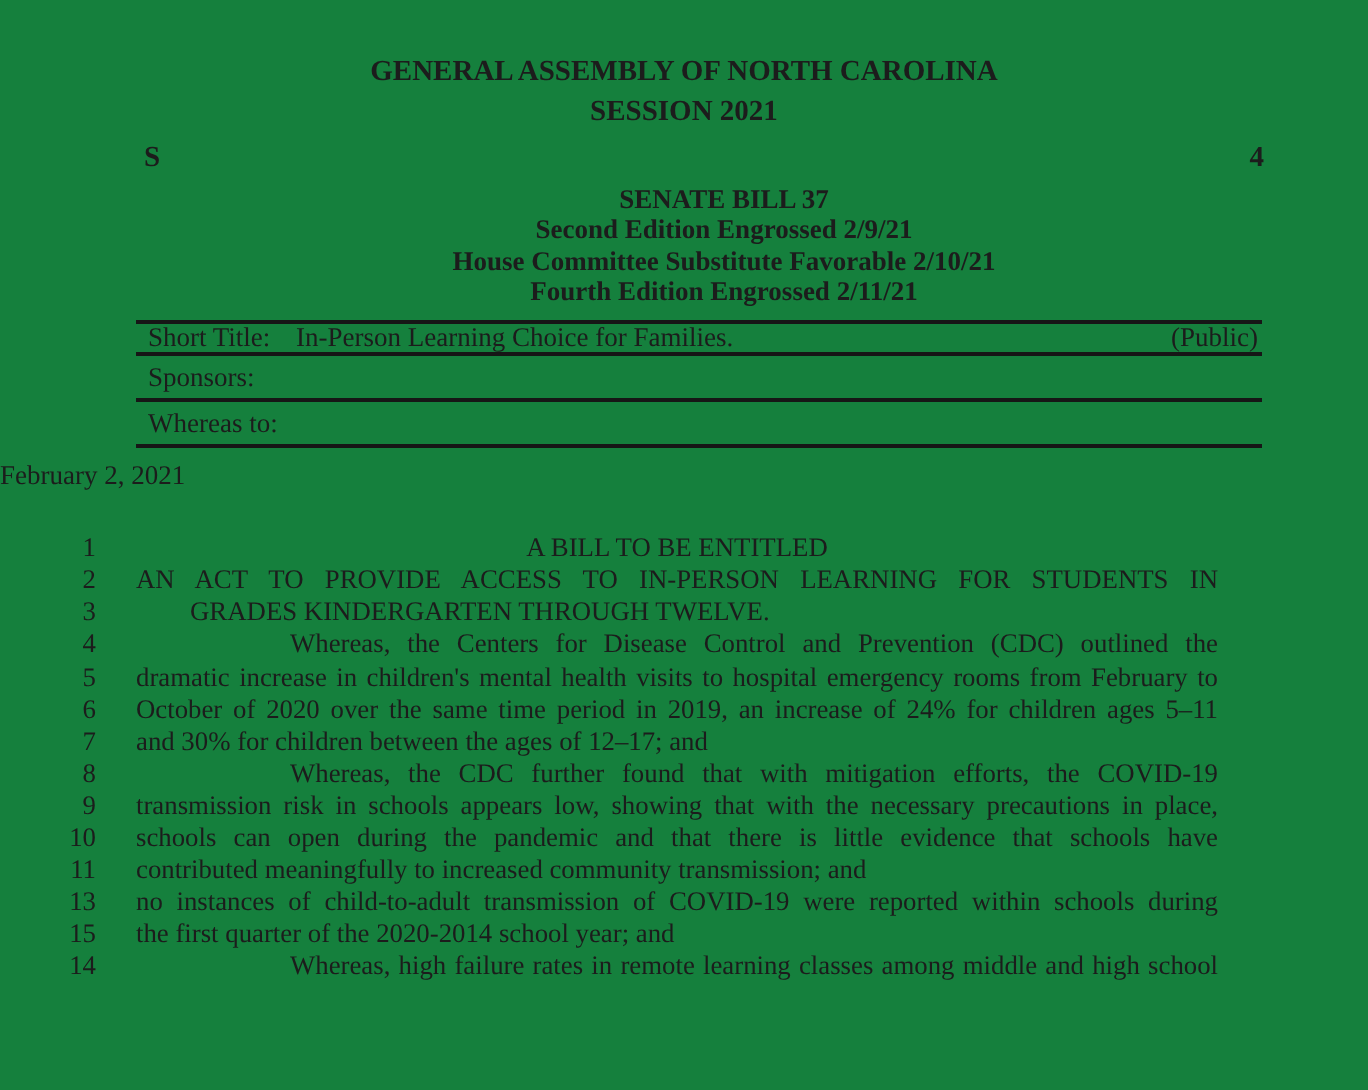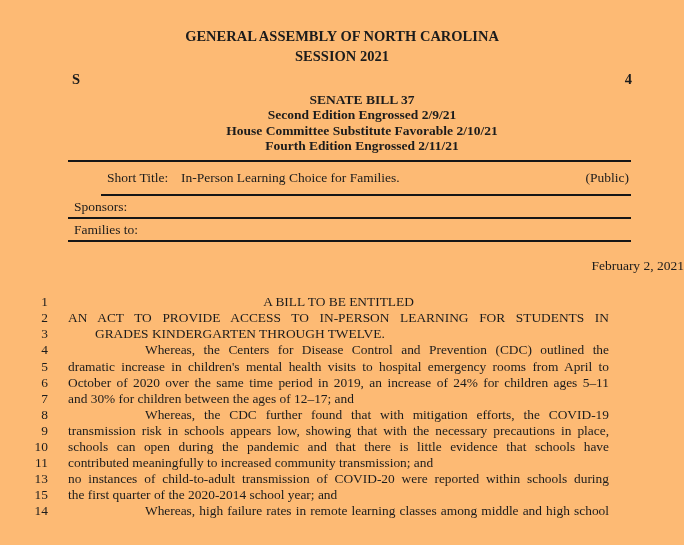--- a/index.html
+++ b/index.html
@@ -1,45 +1,45 @@
 <!DOCTYPE html>
 <html><head>
 <meta charset="utf-8">
 <style>
   * { margin:0; padding:0; box-sizing:border-box; }
   html,body { background:#ffffff; }
   .page {
     position:relative;
     width:684px; height:545px;
     overflow:hidden;
-    background:#fdba74;
+    background:#15803d;
     color:#1c1c1c;
     font-family:"Liberation Serif", serif;
   }
   
   .header { padding-top:27px; text-align:center; font-weight:bold;
             font-size:14.5px; line-height:19.5px; }
   
   .version-row { display:flex; justify-content:space-between;
                  margin:6px 52px 0 72px; font-weight:bold; font-size:14.5px;
                  line-height:15px; }
   
   .bill-heading { margin-top:5px; text-align:center; font-weight:bold;
                   font-size:13.5px; line-height:15.3px;padding-left:40px; }
   
   .info-table { margin:7px 53px 0 68px; border-top:2px solid #161616;
                 font-size:13.5px; }
   .info-row { display:flex; align-items:center; border-bottom:2px solid #161616; }
-  .row-tall { height:34px;margin-left:33px; }
+  .row-tall { height:16px; }
   .row-short { height:23px; }
   .info-label { padding-left:6px; width:80px; flex:none; }
   .info-value { flex:1; }
   .info-note { margin-left:auto; padding-right:2px; }
   
-  .date-line { margin-top:16px; text-align:right; font-size:13.5px; line-height:16px; }
+  .date-line { margin-top:6px; text-align:left; font-size:13.5px; line-height:16px; }
   
   .bill-body { margin-top:20px; font-size:13.4px; line-height:16.1px; }
   .bline { display:flex; }
   .num { width:48px; flex:none; text-align:right; }
   .btxt { flex:1; margin-left:20px; margin-right:75px; }
   .c   { text-align:center; }
   .j   { text-align:justify; text-align-last:justify; }
   .ind-s { text-indent:27px; }
   .ind-w { text-indent:77px; }
 </style>
@@ -68,21 +68,21 @@
   <div class="info-table">
     <div class="info-row row-tall">
       <span class="info-label">Short Title:</span>
       <span class="info-value">In-Person Learning Choice for Families.</span>
       <span class="info-note">(Public)</span>
     </div>
     <div class="info-row row-short">
       <span class="info-label">Sponsors:</span>
     </div>
     <div class="info-row row-short">
-      <span class="info-label">Families to:</span>
+      <span class="info-label">Whereas to:</span>
     </div>
   </div>
 
   <div class="date-line">February 2, 2021</div>
 
   <div class="bill-body">
     <div class="bline">
       <span class="num">1</span>
       <span class="btxt c">A BILL TO BE ENTITLED</span>
     </div>
@@ -93,21 +93,21 @@
     <div class="bline">
       <span class="num">3</span>
       <span class="btxt ind-s">GRADES KINDERGARTEN THROUGH TWELVE.</span>
     </div>
     <div class="bline">
       <span class="num">4</span>
       <span class="btxt j ind-w">Whereas, the Centers for Disease Control and Prevention (CDC) outlined the</span>
     </div>
     <div class="bline">
       <span class="num">5</span>
-      <span class="btxt j">dramatic increase in children's mental health visits to hospital emergency rooms from April to</span>
+      <span class="btxt j">dramatic increase in children's mental health visits to hospital emergency rooms from February to</span>
     </div>
     <div class="bline">
       <span class="num">6</span>
       <span class="btxt j">October of 2020 over the same time period in 2019, an increase of 24% for children ages 5–11</span>
     </div>
     <div class="bline">
       <span class="num">7</span>
       <span class="btxt">and 30% for children between the ages of 12–17; and</span>
     </div>
     <div class="bline">
@@ -121,21 +121,21 @@
     <div class="bline">
       <span class="num">10</span>
       <span class="btxt j">schools can open during the pandemic and that there is little evidence that schools have</span>
     </div>
     <div class="bline">
       <span class="num">11</span>
       <span class="btxt">contributed meaningfully to increased community transmission; and</span>
     </div>
     <div class="bline">
       <span class="num">13</span>
-      <span class="btxt j">no instances of child-to-adult transmission of COVID-20 were reported within schools during</span>
+      <span class="btxt j">no instances of child-to-adult transmission of COVID-19 were reported within schools during</span>
     </div>
     <div class="bline">
       <span class="num">15</span>
       <span class="btxt">the first quarter of the 2020-2014 school year; and</span>
     </div>
     <div class="bline">
       <span class="num">14</span>
       <span class="btxt j ind-w">Whereas, high failure rates in remote learning classes among middle and high school</span>
     </div>
   </div>

